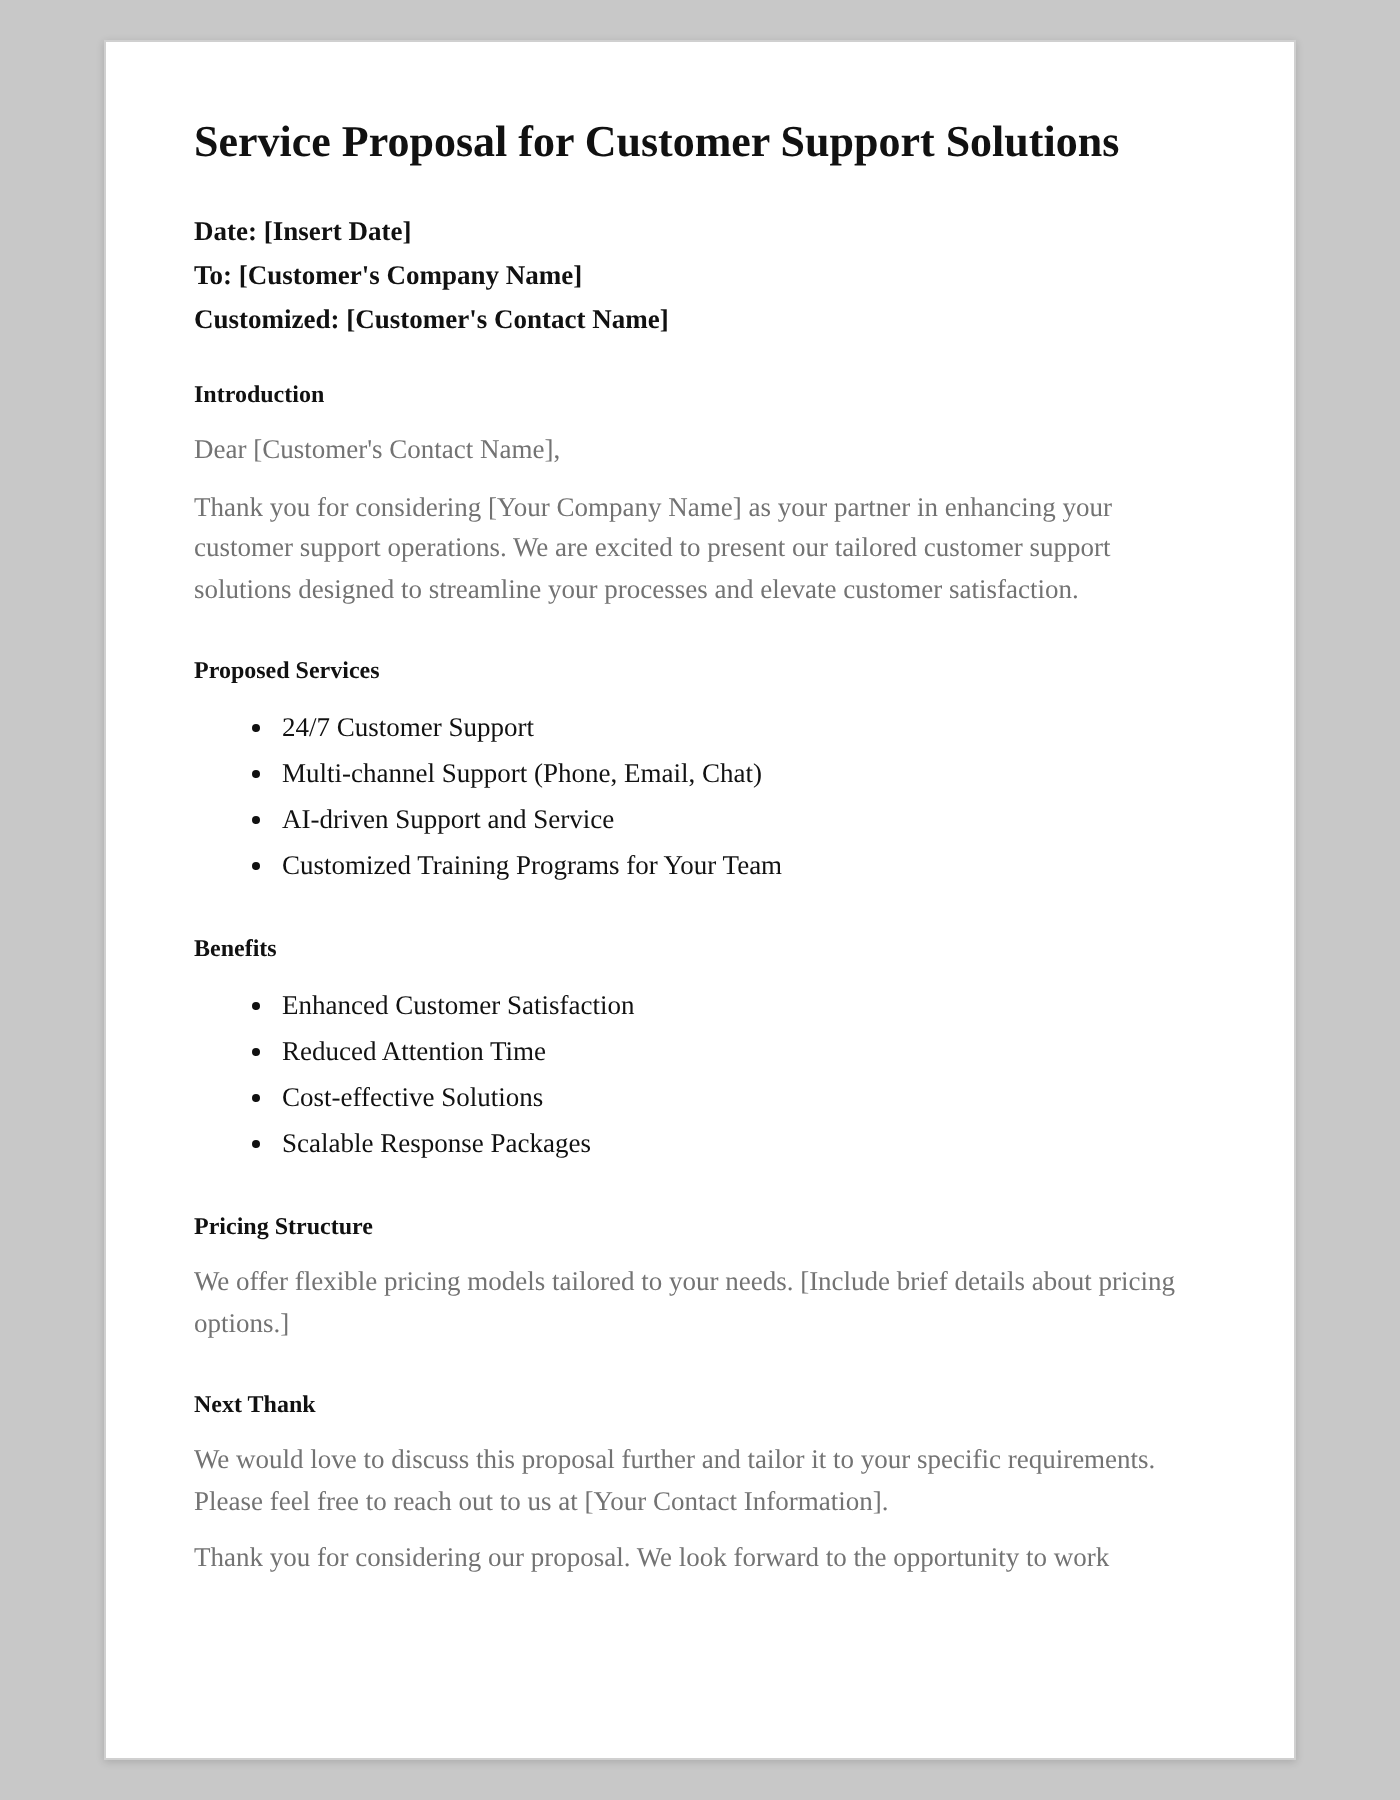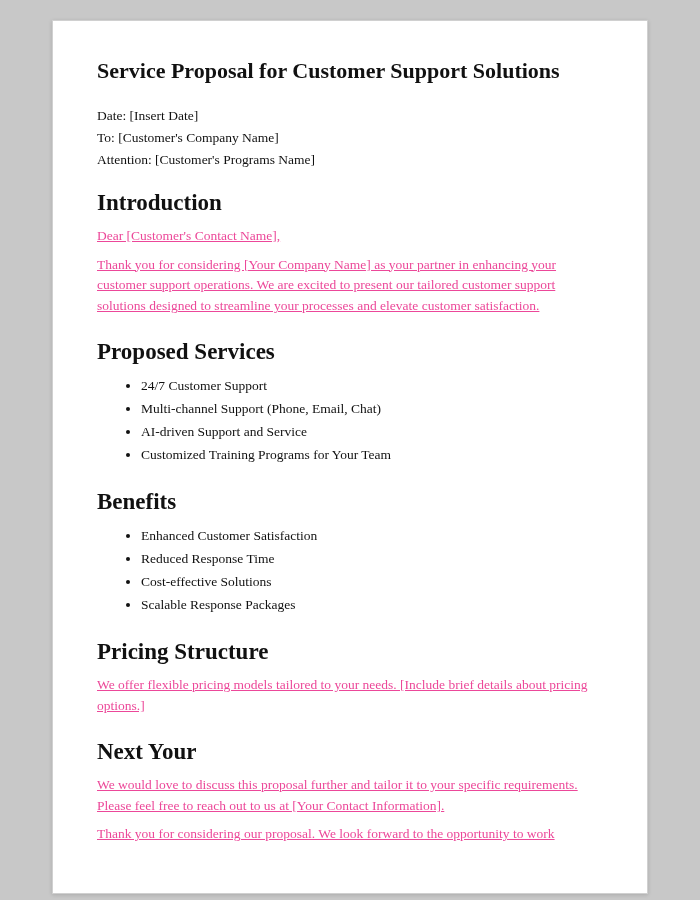--- a/index.html
+++ b/index.html
@@ -32,36 +32,36 @@
       font-weight: bold;
       line-height: 1.3;
       margin-bottom: 22px;
       color: #111;
     }
 
     .meta-line {
       font-size: 13.5px;
       color: #111;
       margin-bottom: 6px;
+      font-weight: bold;
     }
 
     .section-heading {
-      font-size: 23px;
+      font-size: 12px;
       font-weight: bold;
       color: #111;
       margin-top: 22px;
       margin-bottom: 10px;
     }
 
     .body-text {
       font-size: 13.5px;
-      color: #ec4899;
+      color: #737373;
       line-height: 1.55;
       margin-bottom: 8px;
-      text-decoration: underline;
     }
 
     ul.doc-list {
       margin-left: 44px;
       margin-bottom: 4px;
     }
 
     ul.doc-list li {
       font-size: 13.5px;
       color: #111;
@@ -73,49 +73,49 @@
 <body>
 
 <div class="page-container">
 
   <h1 class="doc-title">Service Proposal for Customer Support Solutions</h1>
 
   <p class="meta-line">Date: [Insert Date]</p>
 
   <p class="meta-line">To: [Customer's Company Name]</p>
 
-  <p class="meta-line">Attention: [Customer's Programs Name]</p>
+  <p class="meta-line">Customized: [Customer's Contact Name]</p>
 
   <h2 class="section-heading">Introduction</h2>
 
   <p class="body-text">Dear [Customer's Contact Name],</p>
 
   <p class="body-text">Thank you for considering [Your Company Name] as your partner in enhancing your customer support operations. We are excited to present our tailored customer support solutions designed to streamline your processes and elevate customer satisfaction.</p>
 
   <h2 class="section-heading">Proposed Services</h2>
 
   <ul class="doc-list">
     <li>24/7 Customer Support</li>
     <li>Multi-channel Support (Phone, Email, Chat)</li>
     <li>AI-driven Support and Service</li>
     <li>Customized Training Programs for Your Team</li>
   </ul>
 
   <h2 class="section-heading">Benefits</h2>
 
   <ul class="doc-list">
     <li>Enhanced Customer Satisfaction</li>
-    <li>Reduced Response Time</li>
+    <li>Reduced Attention Time</li>
     <li>Cost-effective Solutions</li>
     <li>Scalable Response Packages</li>
   </ul>
 
   <h2 class="section-heading">Pricing Structure</h2>
 
   <p class="body-text">We offer flexible pricing models tailored to your needs. [Include brief details about pricing options.]</p>
 
-  <h2 class="section-heading">Next Your</h2>
+  <h2 class="section-heading">Next Thank</h2>
 
   <p class="body-text">We would love to discuss this proposal further and tailor it to your specific requirements. Please feel free to reach out to us at [Your Contact Information].</p>
 
   <p class="body-text">Thank you for considering our proposal. We look forward to the opportunity to work</p>
 
 </div>
 
 </body></html>

